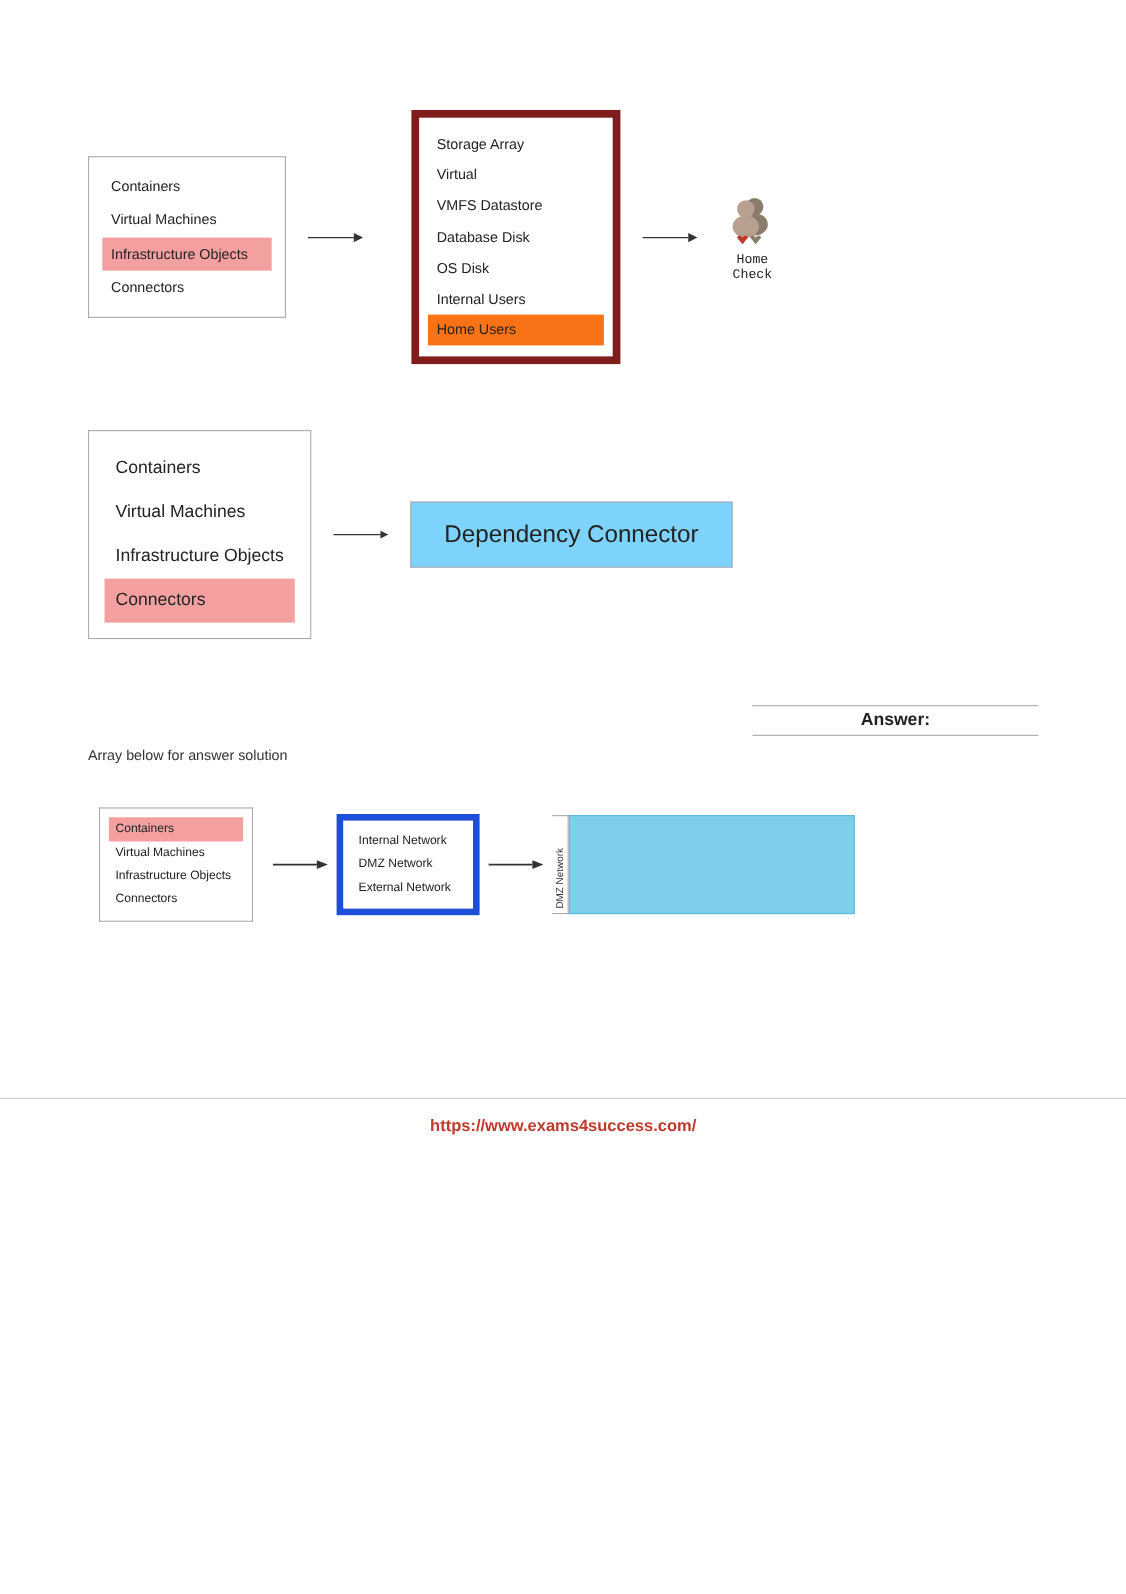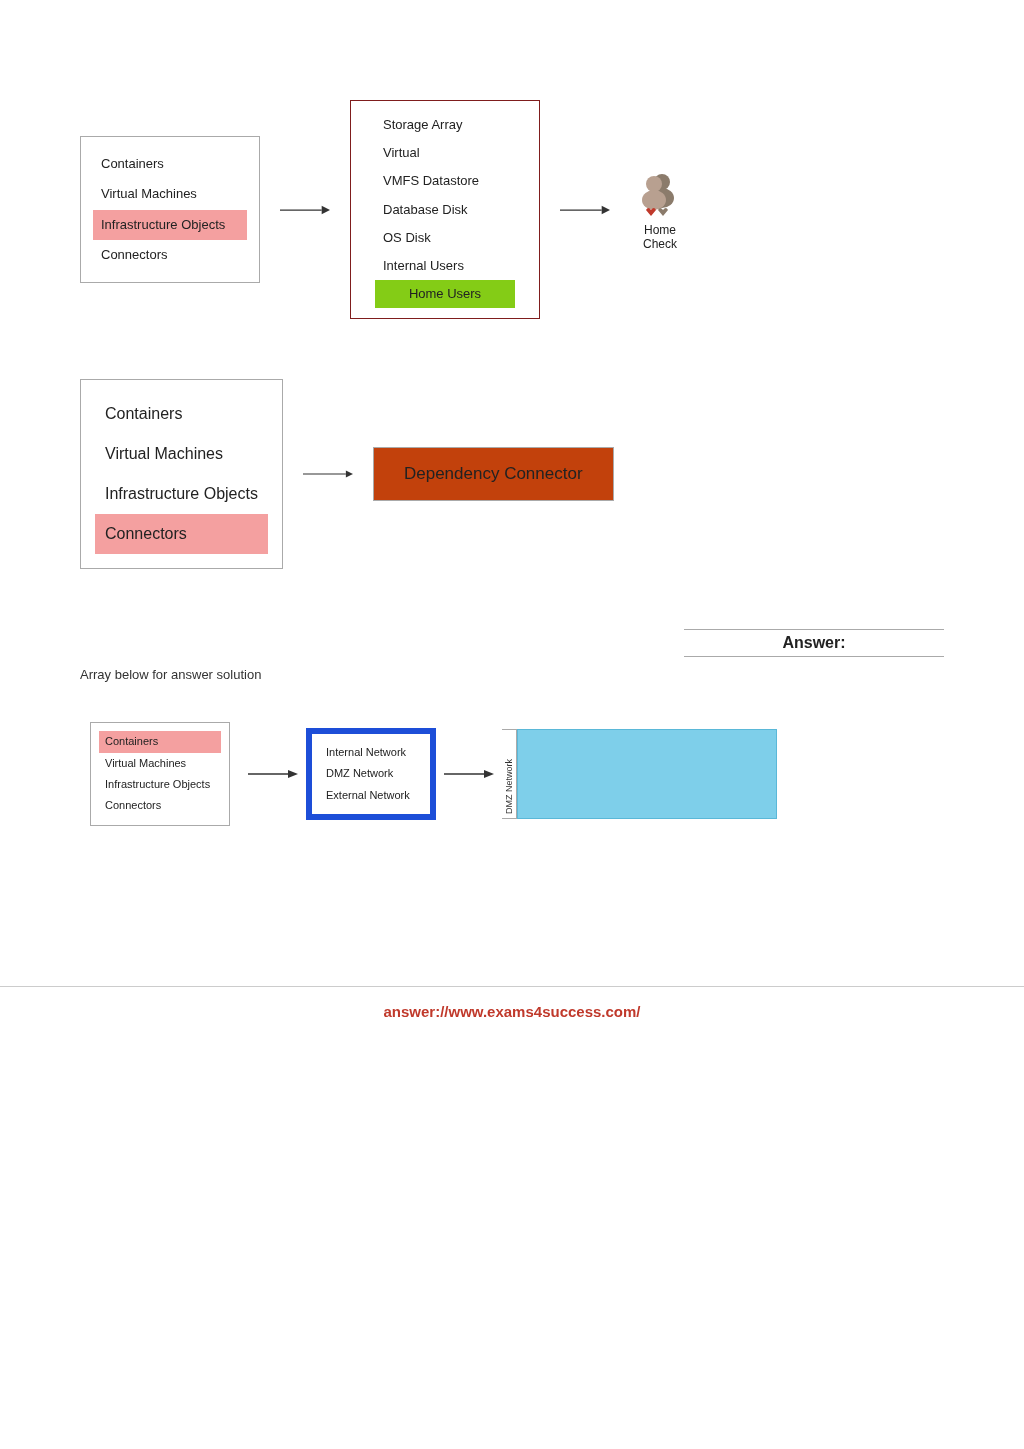--- a/index.html
+++ b/index.html
@@ -51,47 +51,48 @@
       font-size: 20px;
     }
 
     .arrow svg {
       width: 50px;
       height: 20px;
     }
 
     
     .middle-list-box {
-      border: 1px solid #7f1d1d;
-      padding: 10px 32px;
+      border: 7px solid #7f1d1d;
+      padding: 10px 16px;
       min-width: 190px;
       background: #fff;
+      margin-left: 24px;
     }
 
     .middle-list-box .list-item {
       font-size: 13px;
       color: #222;
       padding: 5px 0;
       line-height: 1.4;
     }
 
     .middle-list-box .list-item.highlighted {
-      background: #84cc16;
+      background: #f97316;
       padding: 5px 8px;
       margin: 0 -8px;
-      text-align: center;
     }
 
     
     .home-users-box {
       display: flex;
       flex-direction: column;
       align-items: center;
       font-size: 12px;
       color: #222;
+      font-family: Liberation Mono, monospace;
     }
 
     .home-users-icon {
       width: 60px;
       height: 55px;
       position: relative;
     }
 
     
     .section2 {
@@ -116,23 +117,23 @@
 
     .list-box-large .list-item.highlighted {
       background: #f4a0a0;
       padding: 8px 10px;
       margin: 0 -10px;
     }
 
     .dependency-connector-box {
       border: 1px solid #aaa;
       padding: 16px 30px;
-      font-size: 17px;
-      color: #222;
-      background: #c2410c;
+      font-size: 22px;
+      color: #222;
+      background: #7dd3fc;
     }
 
     .answer-label {
       font-size: 16px;
       font-weight: bold;
       color: #222;
       border-top: 1.5px solid #aaa;
       border-bottom: 1.5px solid #aaa;
       padding: 4px 30px;
       width: 260px;
@@ -338,14 +339,14 @@
       </div>
 
       <div style="background:#7ecfea; min-width:260px; min-height:90px; border:1px solid #5ab8d8;">
       </div>
     </div>
   </div>
 
 </div>
 
 <div class="footer">
-  <a href="#">answer://www.exams4success.com/</a>
+  <a href="#">https://www.exams4success.com/</a>
 </div>
 
 </body></html>

